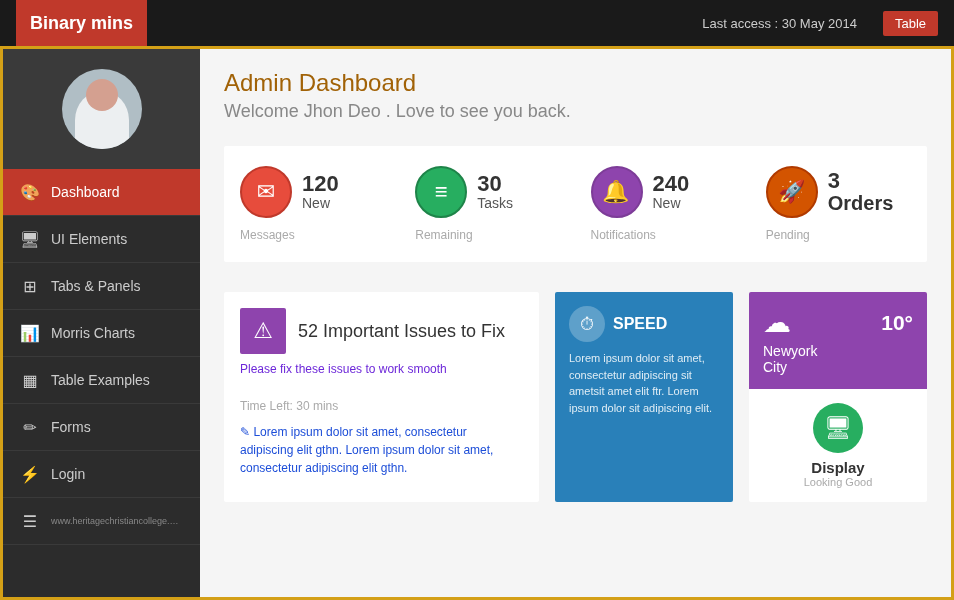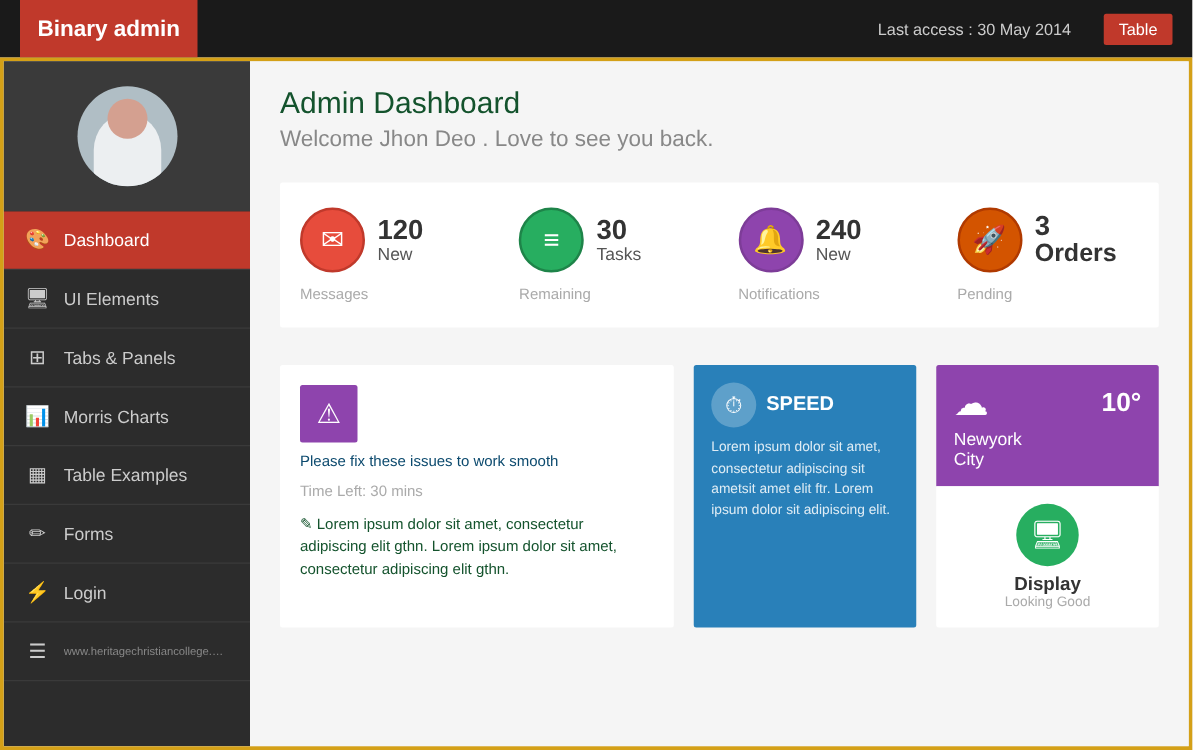--- a/index.html
+++ b/index.html
@@ -107,21 +107,21 @@
 
     
     .content {
       flex: 1;
       background: #f5f5f5;
       overflow-y: auto;
       padding: 20px 24px;
     }
 
     .page-title {
-      color: #14532d;
+      color: #a16207;
       font-size: 24px;
       font-weight: normal;
       margin-bottom: 4px;
     }
     .page-subtitle {
       color: #888;
       font-size: 18px;
       margin-bottom: 24px;
     }
 
@@ -210,31 +210,31 @@
       border-radius: 2px;
       font-size: 22px;
       color: white;
     }
     .issue-title {
       font-size: 18px;
       color: #333;
       font-weight: normal;
     }
     .issue-subtitle {
-      color: #0c4a6e;
+      color: #6d28d9;
       font-size: 12px;
-      margin-bottom: 10px;
+      margin-bottom: 23px;
     }
     .issue-time {
       color: #aaa;
       font-size: 12px;
       margin-bottom: 10px;
     }
     .issue-text {
-      color: #14532d;
+      color: #1d4ed8;
       font-size: 12px;
       line-height: 1.5;
     }
 
     
     .speed-panel {
       width: 178px;
       background: #2980b9;
       border-radius: 2px;
       padding: 14px;
@@ -307,21 +307,21 @@
       font-size: 22px;
       margin-bottom: 6px;
     }
     .display-title { font-size: 15px; color: #333; font-weight: bold; }
     .display-sub { font-size: 11px; color: #aaa; }
   </style>
 </head>
 <body>
 
 <div class="header">
-  <div class="header-brand">Binary admin</div>
+  <div class="header-brand">Binary mins</div>
   <div class="header-right">
     <span>Last access : 30 May 2014</span>
     <button class="logout-btn">Table</button>
   </div>
 </div>
 
 <div class="main-layout">
 
   <div class="sidebar">
     <div class="sidebar-avatar">
@@ -417,20 +417,21 @@
         </div>
         <div class="stat-desc">Pending</div>
       </div>
     </div>
 
     <div class="bottom-section">
 
       <div class="issues-panel">
         <div class="issue-header">
           <div class="warning-icon-box">⚠</div>
+          <div class="issue-title">52 Important Issues to Fix</div>
         </div>
         <div class="issue-subtitle">Please fix these issues to work smooth</div>
         <div class="issue-time">Time Left: 30 mins</div>
         <div class="issue-text">
           <span>✎</span>
           <span>Lorem ipsum dolor sit amet, consectetur adipiscing elit gthn. Lorem ipsum dolor sit amet, consectetur adipiscing elit gthn.</span>
         </div>
       </div>
 
       <div class="speed-panel">

